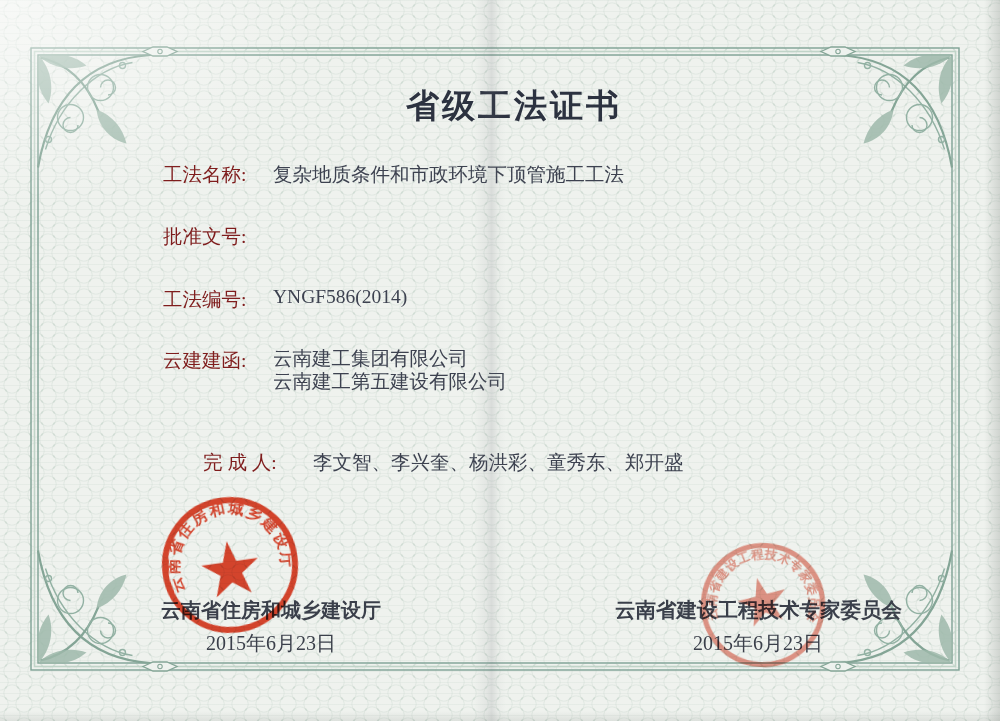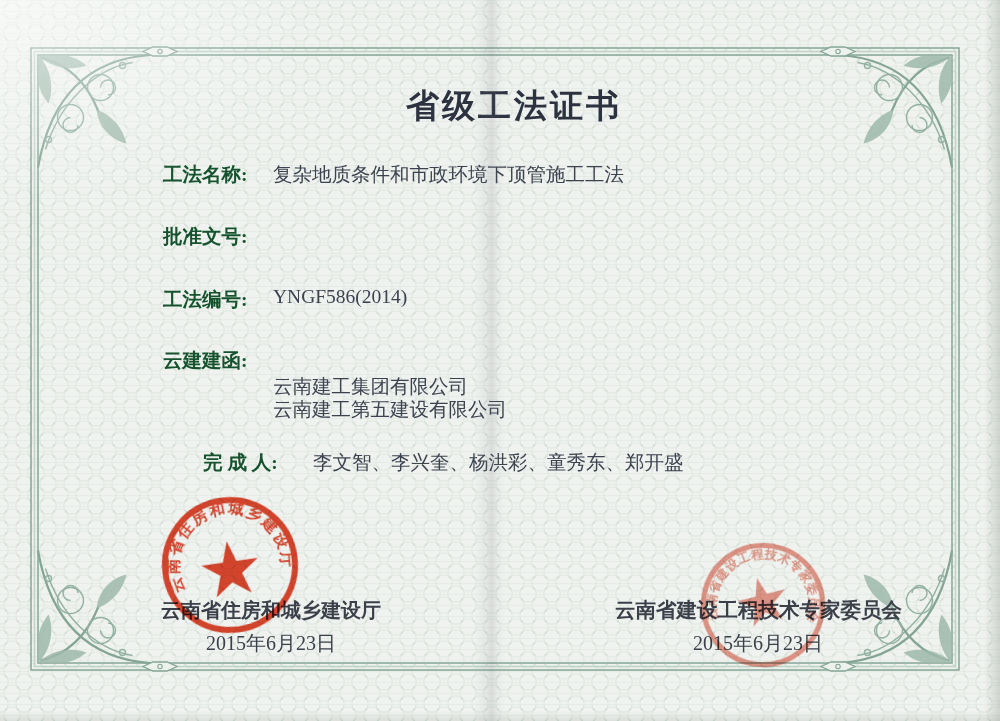--- a/index.html
+++ b/index.html
@@ -26,24 +26,24 @@
   .cs2  { fill:none; stroke:#84a596; stroke-width:2.2; }
   .cleaf{ fill:#9db8aa; opacity:.85; stroke:none; }
   .knot-bg { fill:#eef2ee; stroke:#84a596; stroke-width:1.3; }
   .knot-dot{ fill:none; stroke:#84a596; stroke-width:1.1; }
 
   .title {
     position:absolute; left:0; right:0; top:84px; text-align:center;
     font-size:33px; font-weight:bold; letter-spacing:3px; color:#2c3240;
     transform:translateX(14px);
   }
-  .flabel { position:absolute; left:163px; width:92px; font-size:19.5px; font-weight:bold; color:#14532d; }
+  .flabel { position:absolute; left:163px; width:92px; font-size:19.5px; font-weight:normal; color:#7f1d1d; }
   .fvalue { position:absolute; left:273px; font-size:19.5px; color:#3d4250; }
   .r1 { top:161px; } .r2 { top:223px; } .r3 { top:286px; } .r4 { top:347px; } .r5 { top:449px;margin-left:40px; }
-  .two-line { line-height:23px;margin-top:28px; }
+  .two-line { line-height:23px; }
 
   .issuer-name-left  { position:absolute; left:161px; top:597px; font-size:20px; font-weight:bold; color:#3a3f4a; }
   .issuer-date-left  { position:absolute; left:203px; top:630px; width:136px; text-align:center; font-size:20px; color:#3a3f4a; }
   .issuer-name-right { position:absolute; left:615px; top:596px; font-size:20.5px; font-weight:bold; color:#3a3f4a; }
   .issuer-date-right { position:absolute; left:690px; top:630px; width:136px; text-align:center; font-size:20px; color:#3a3f4a; }
 
   .seal { position:absolute; mix-blend-mode:multiply; pointer-events:none; }
   .seal-left  { left:145px; top:480px; width:170px; height:170px; color:#e0391f; opacity:0.93; transform:rotate(-8deg); filter:blur(0.3px); }
   .seal-right { left:686px; top:528px; width:154px; height:154px; color:#d9452c; opacity:0.55; transform:rotate(4deg);  filter:blur(0.5px); }
   .seal text { font-family:"Liberation Serif","DejaVu Serif",serif; font-weight:bold; }

